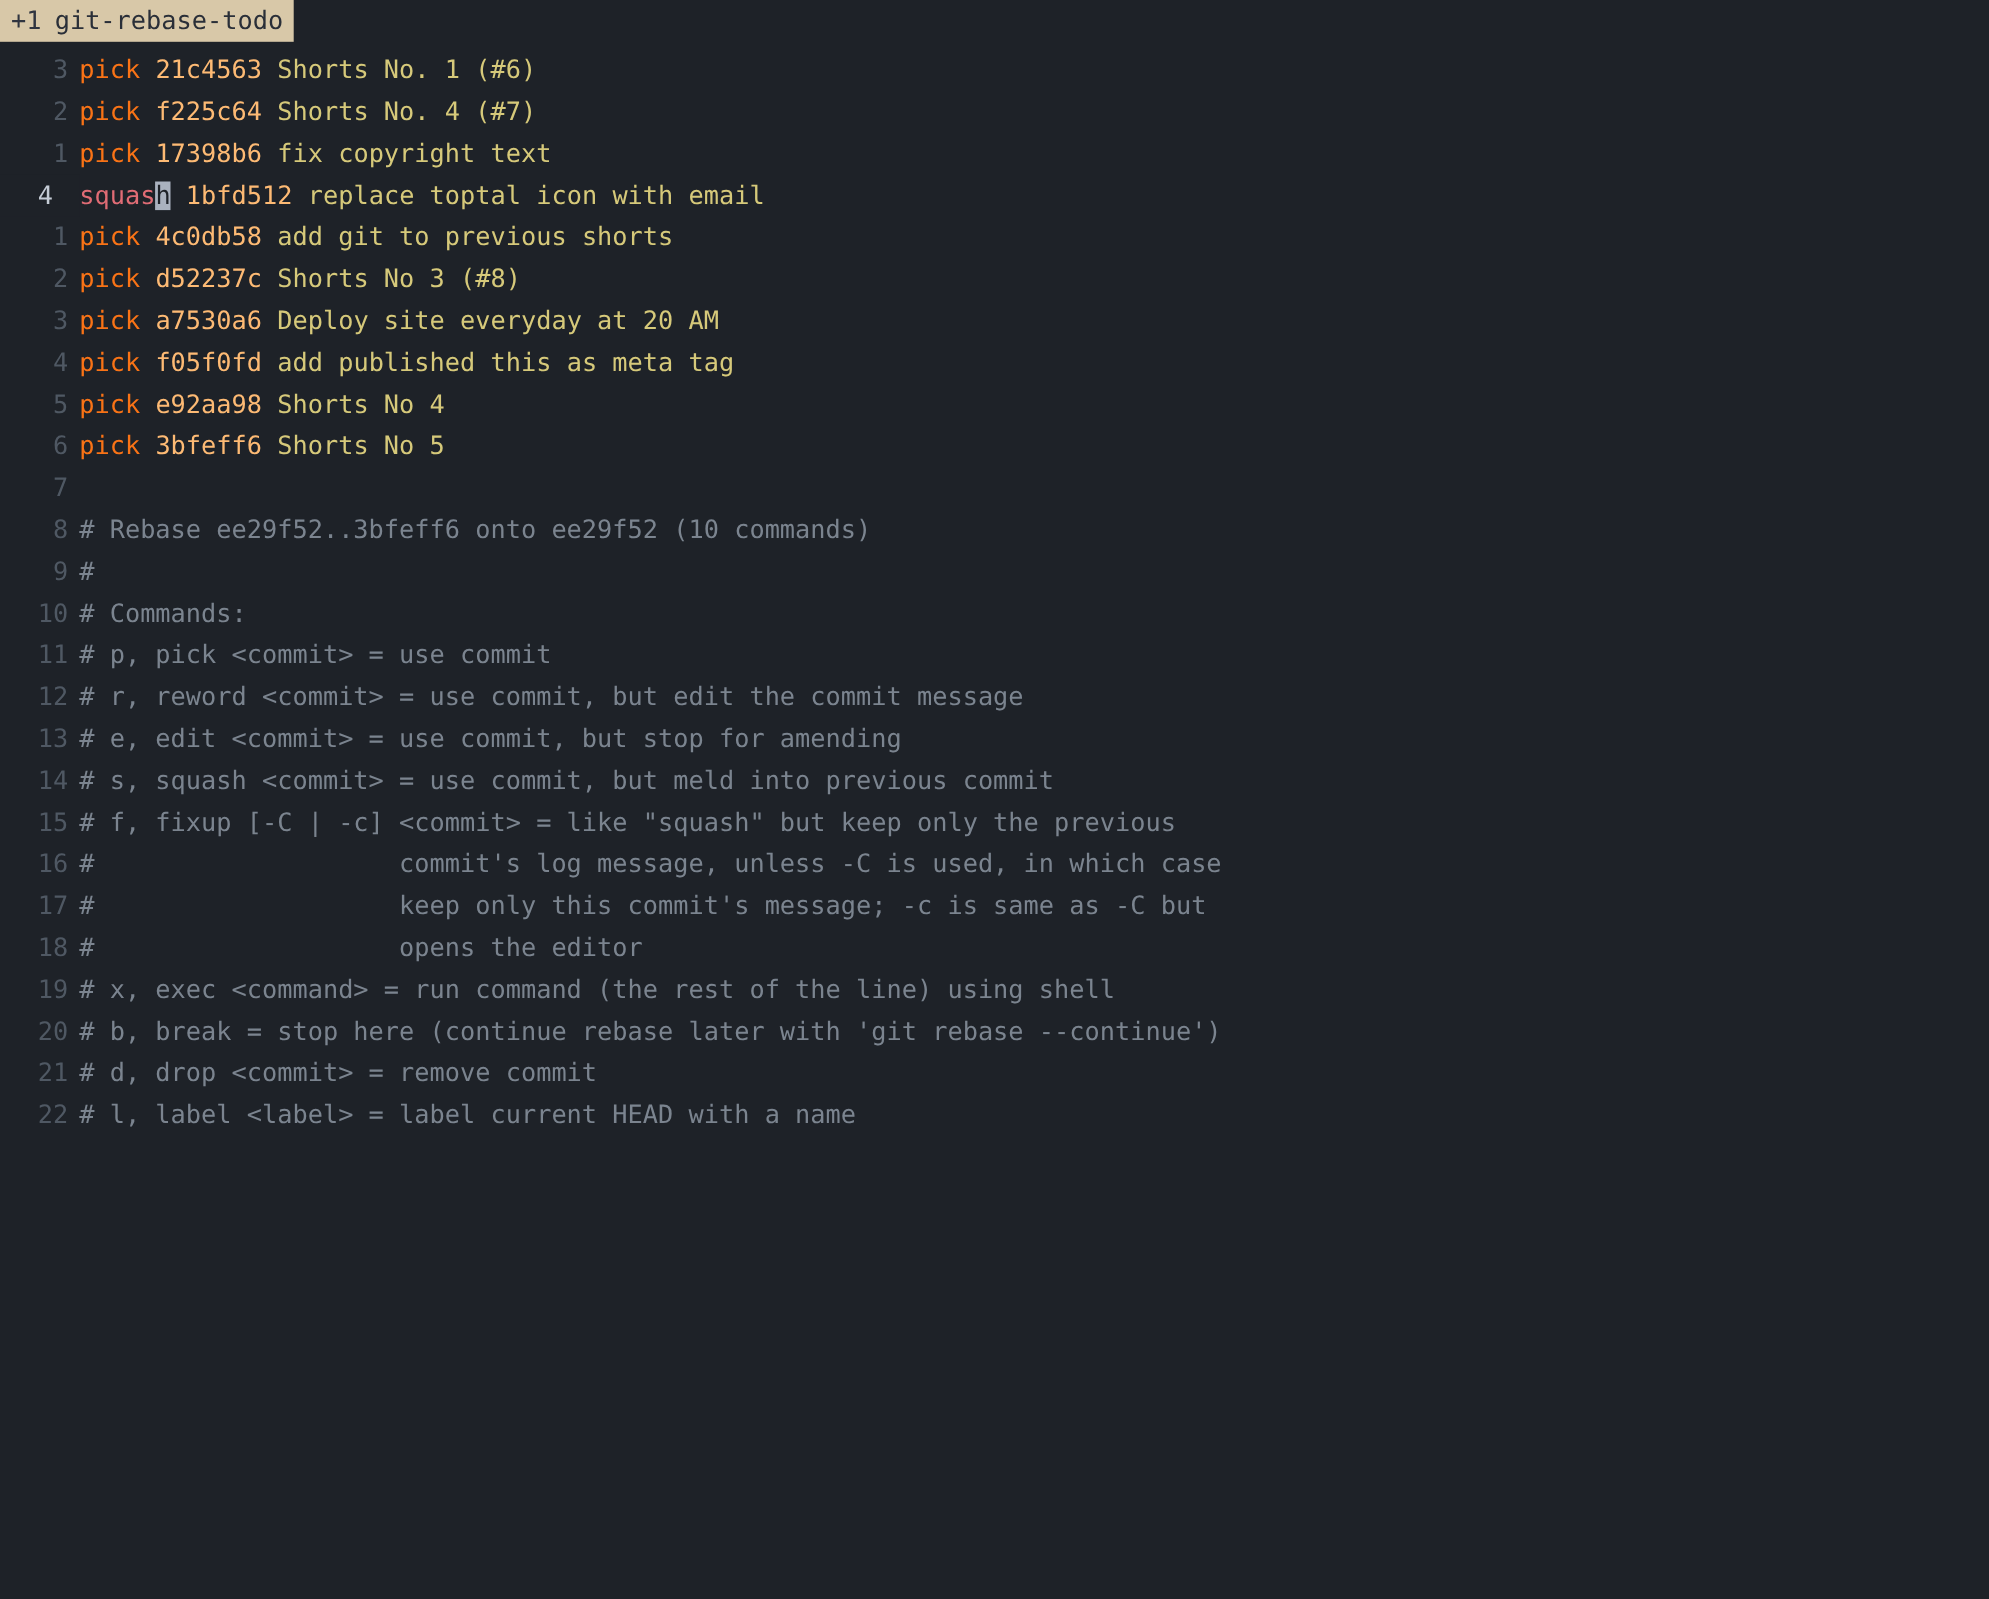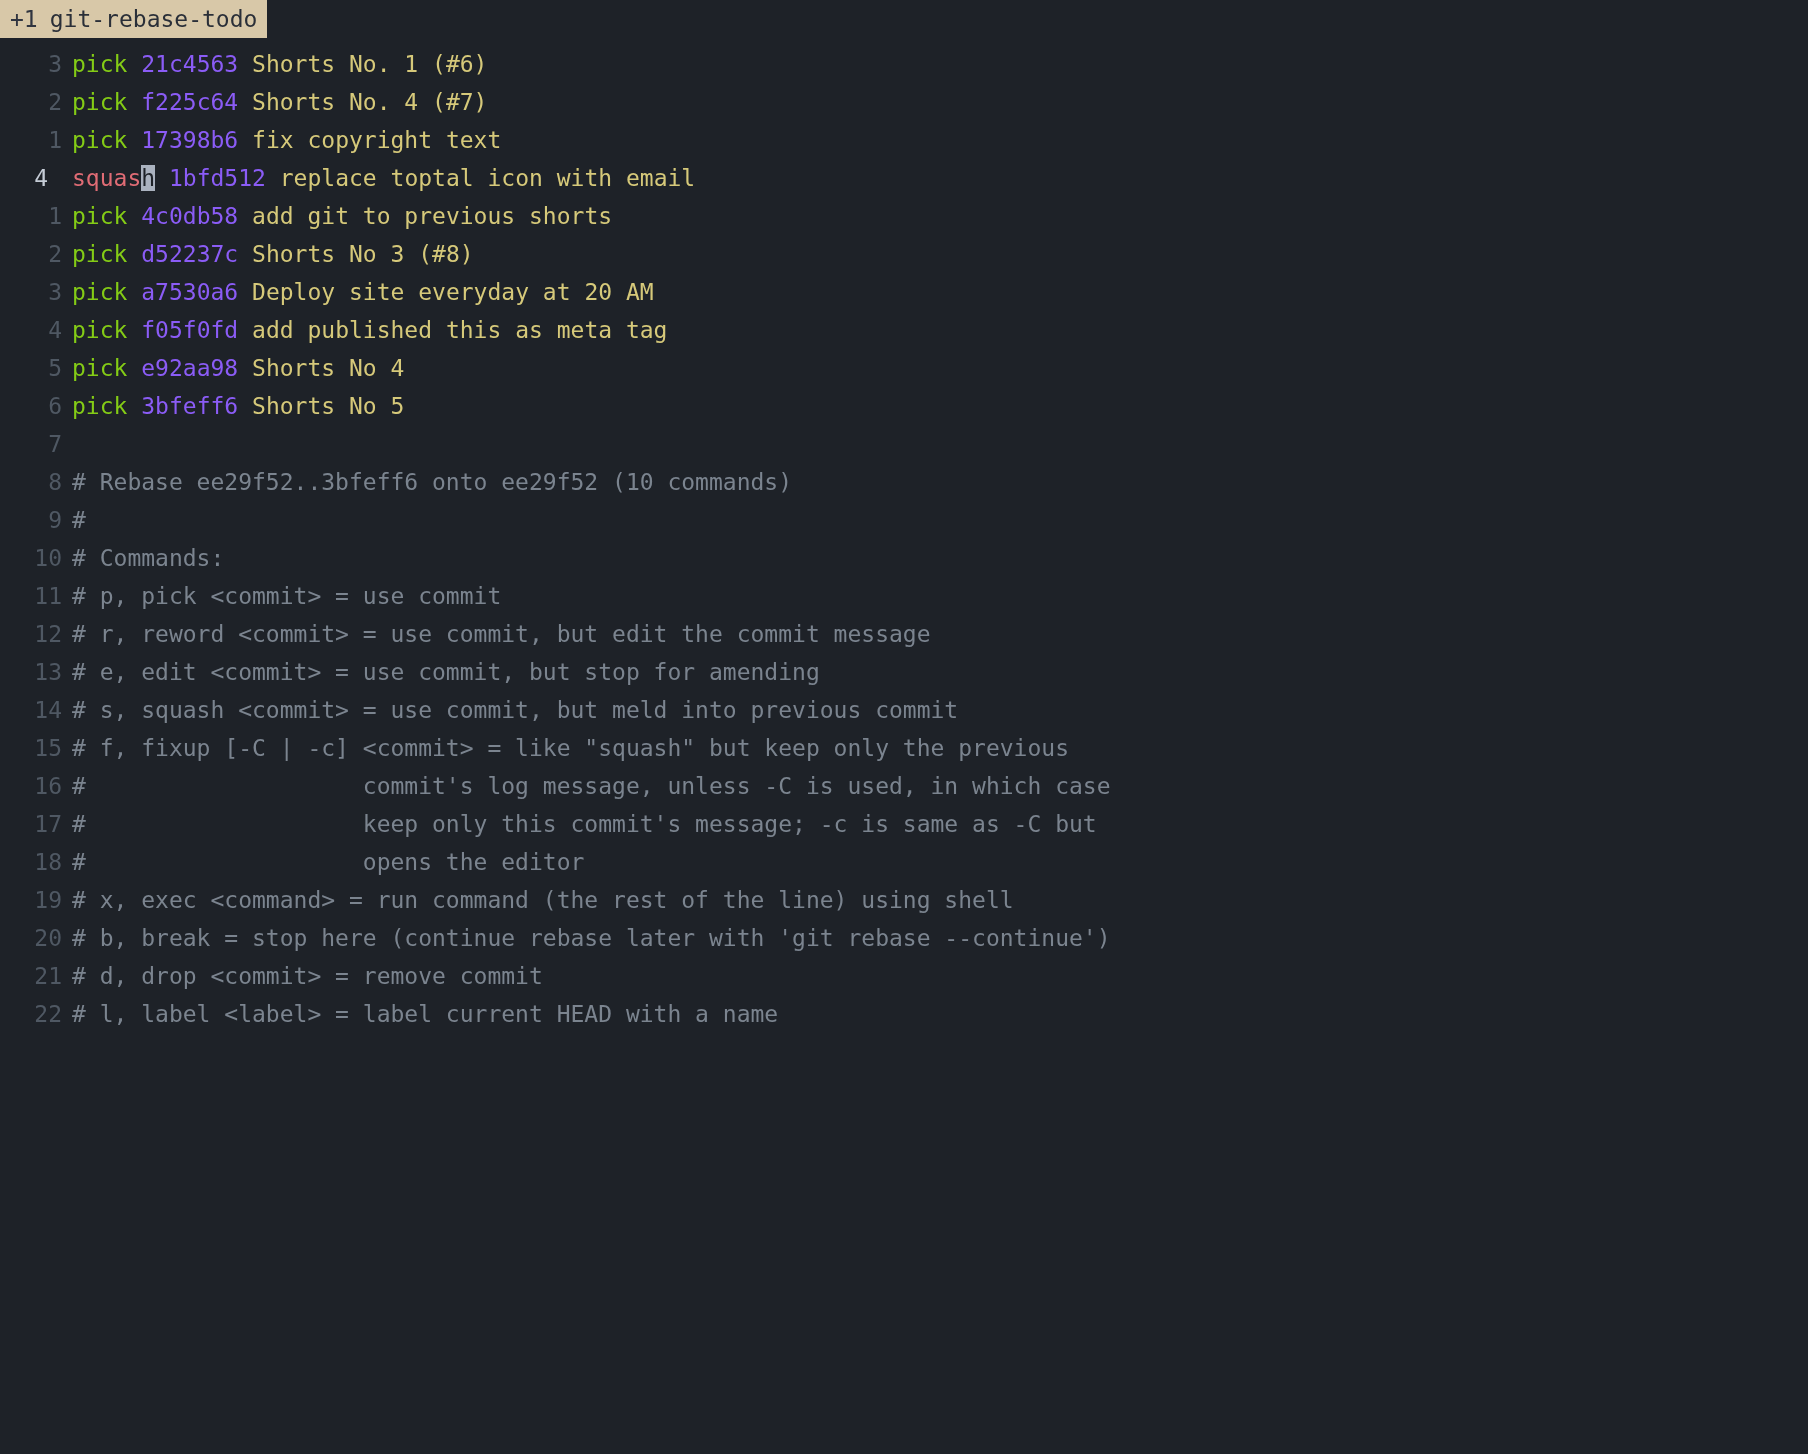--- a/index.html
+++ b/index.html
@@ -42,23 +42,23 @@
     width: 72px;
     text-align: right;
     color: #4f5863;
     padding-right: 10px;
     flex: 0 0 72px;
   }
   .gutter.current {
     color: #c5ccd6;
     background: #1e2228;
   }
-  .cmd-pick { color: #84cc16; }
+  .cmd-pick { color: #f97316; }
   .cmd-squash { color: #e06c75; }
-  .hash { color: #8b5cf6; text-align: center; }
+  .hash { color: #fdba74; text-align: center; }
   .msg { color: #d6c97a; }
   .comment { color: #7b848f; text-align: center; }
   .cursor-block {
     background: #aab2bf;
     color: #1e2228;
   }
 </style>
 </head>
 <body>
 

